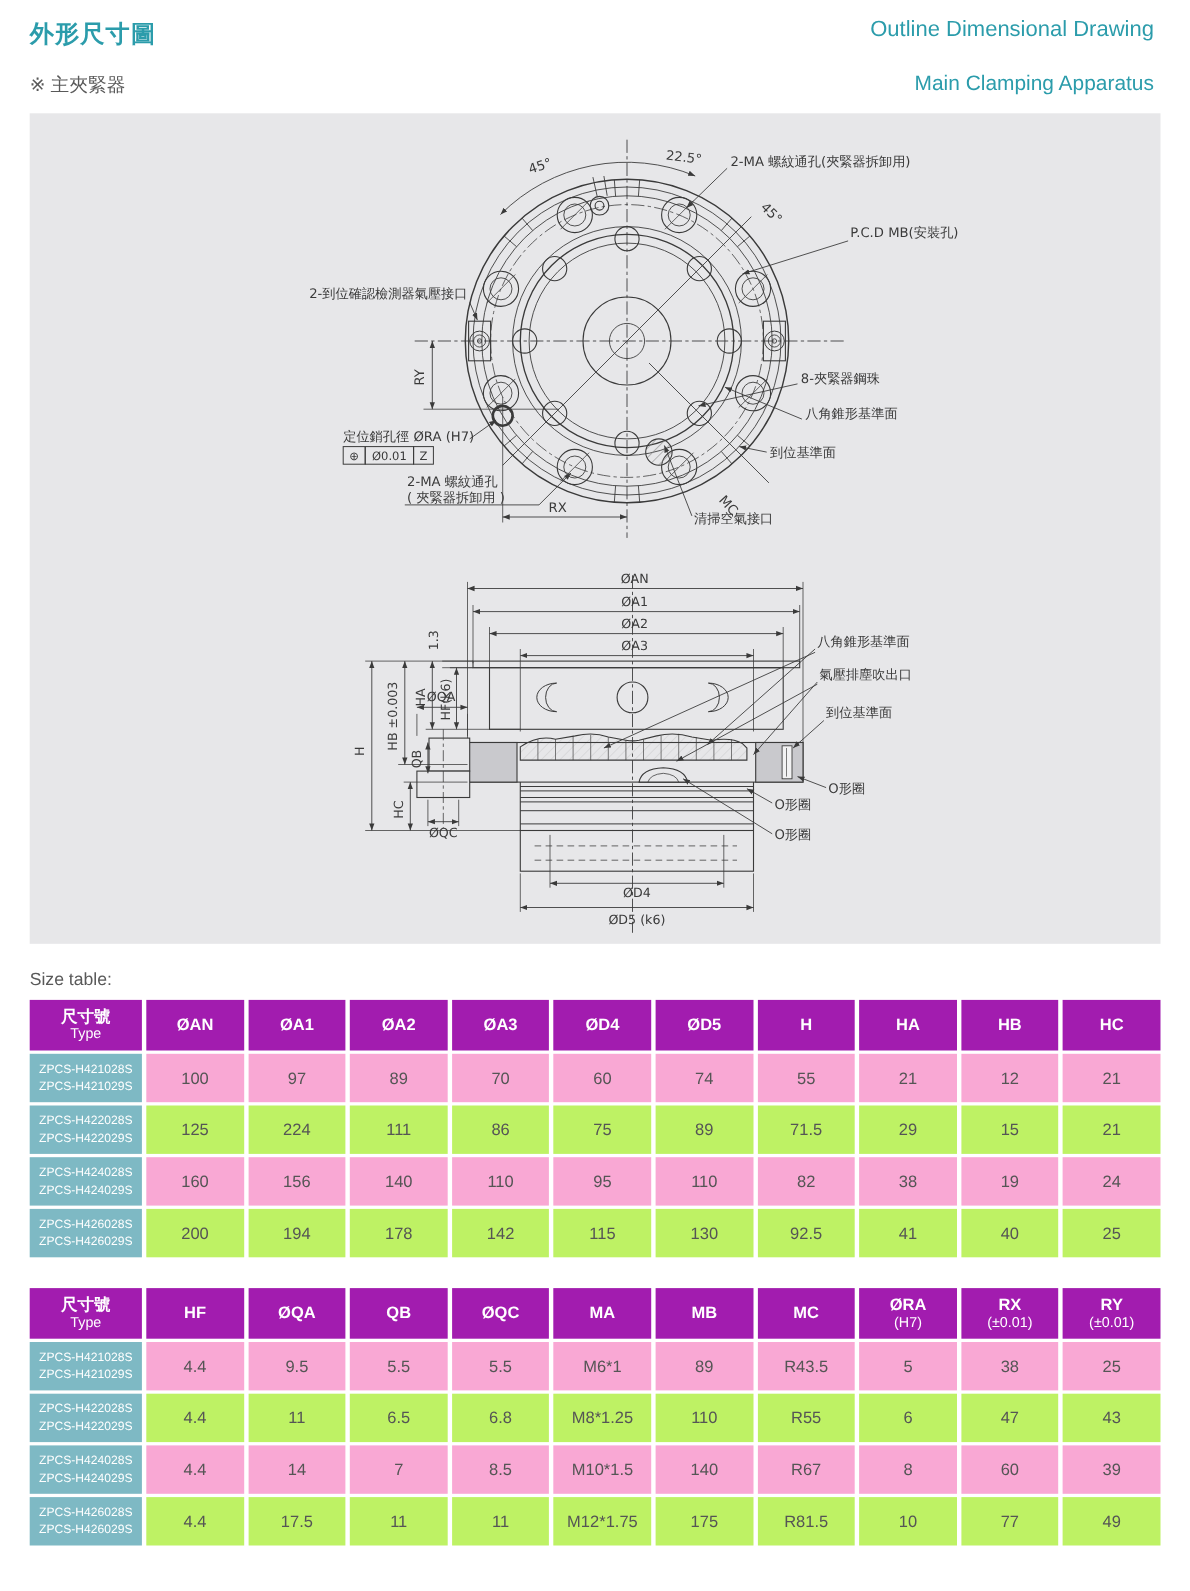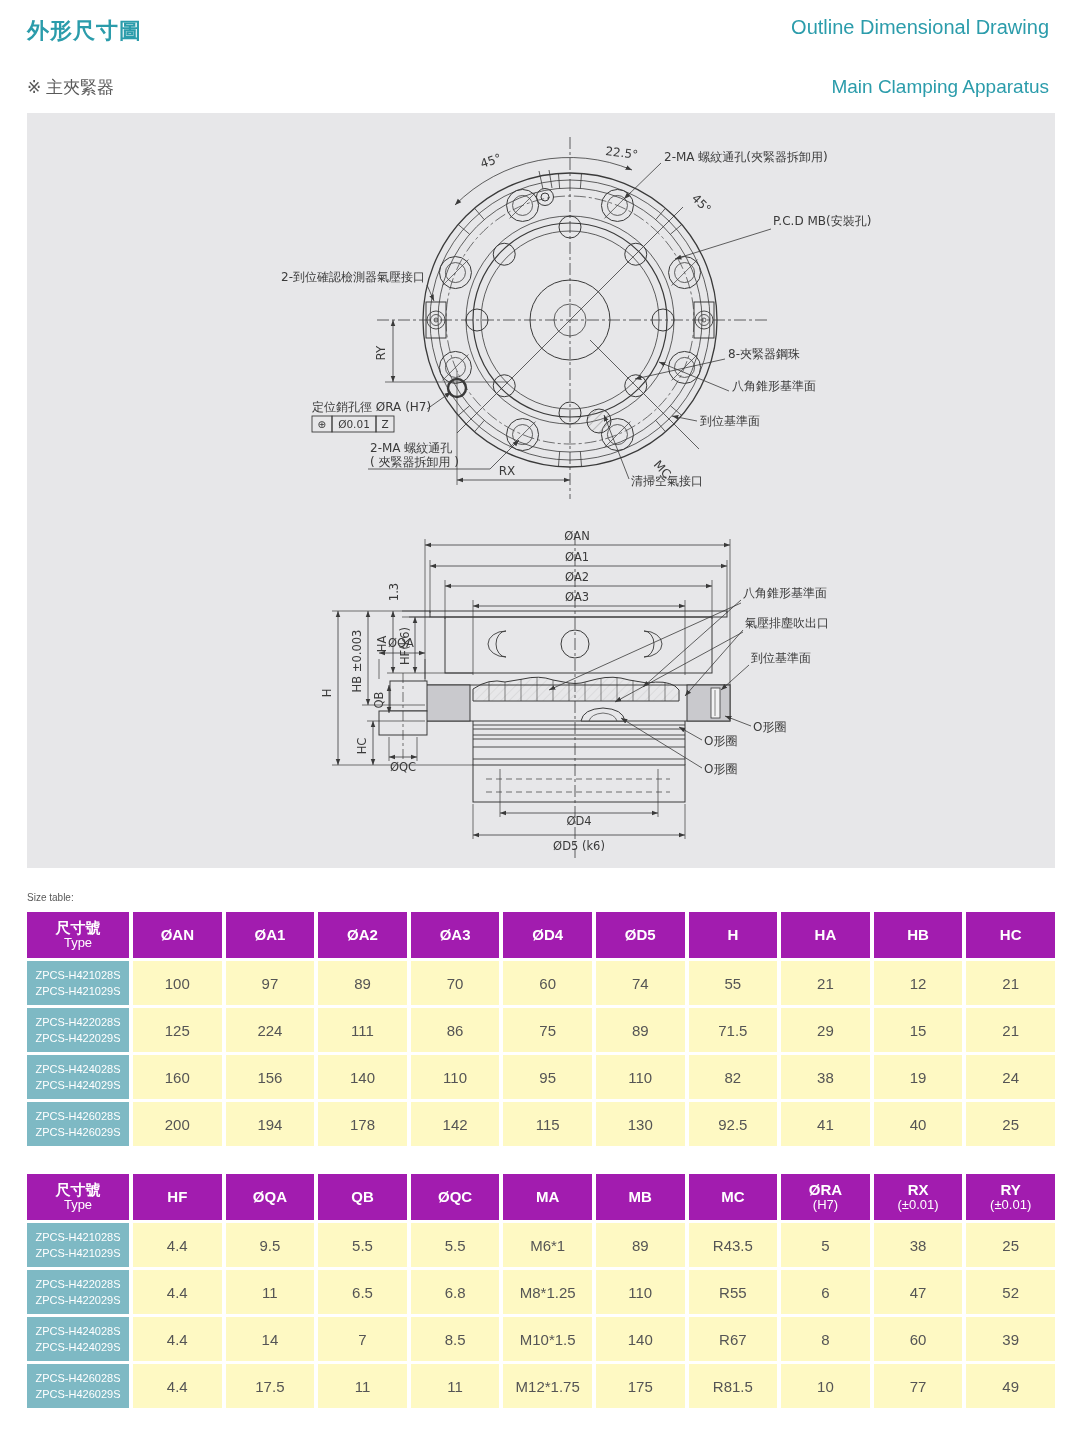--- a/index.html
+++ b/index.html
@@ -2,36 +2,36 @@
 <html><head>
 <meta charset="utf-8">
 <style>
   html,body{margin:0;padding:0;background:#fff;}
   body{width:1082px;font-family:"Liberation Sans","DejaVu Sans",sans-serif;-webkit-font-smoothing:antialiased;}
   .page{width:1076px;height:1446px;position:relative;overflow:hidden;}
   .hdr{padding:16px 27px 0 27px;}
   .hdr-row{display:flex;justify-content:space-between;align-items:flex-start;}
   .title-zh{color:#2b9cab;font-size:22px;font-weight:bold;letter-spacing:1px;}
   .title-en{color:#2b9cab;font-size:20px;}
-  .hdr-row2{margin-top:30px;}
+  .hdr-row2{margin-top:20px;}
   .sub-zh{color:#595959;font-size:17px;}
   .sub-en{color:#2b9cab;font-size:19px;}
   .panel{margin:14px 27px 0 27px;width:1028px;height:755px;background:#e7e7e9;}
   svg text{font-family:"DejaVu Sans","Liberation Sans",sans-serif;fill:#3a3a3a;}
   .lbl{font-size:12px;}
   .lbl-s{font-size:10.5px;}
   .dim{font-size:11.5px;}
-  .size-lbl{margin:24px 0 0 27px;font-size:10px;color:#595959;}
+  .size-lbl{margin:24px 0 0 27px;font-size:16px;color:#595959;}
   table.sz{border-collapse:separate;border-spacing:4px 3px;width:1036px;margin:6px 0 0 23px;table-layout:fixed;}
   table.sz th{background:#a21caf;color:#fff;font-size:15px;font-weight:600;height:44px;text-align:center;vertical-align:middle;line-height:1.15;}
   table.sz th .sub{display:block;font-size:13px;font-weight:400;}
   table.sz td{text-align:center;font-size:15px;color:#555;height:42px;vertical-align:middle;}
   table.sz td.type{background:#7eb9c4;color:#fff;font-size:11px;line-height:1.5;margin-left:16px;}
-  table.sz tr.r0 td.val{background:#fef9c3;}
-  table.sz tr.r1 td.val{background:#fef9c3;}
+  table.sz tr.r0 td.val{background:#f9a8d4;}
+  table.sz tr.r1 td.val{background:#bef264;}
   .t2 th{height:48px;}
 </style>
 </head>
 <body>
 
 <div class="page">
 
   <div class="hdr">
     <div class="hdr-row">
       <span class="title-zh">外形尺寸圖</span>
@@ -452,21 +452,21 @@
           </td>
           <td class="val">4.4</td>
           <td class="val">11</td>
           <td class="val">6.5</td>
           <td class="val">6.8</td>
           <td class="val">M8*1.25</td>
           <td class="val">110</td>
           <td class="val">R55</td>
           <td class="val">6</td>
           <td class="val">47</td>
-          <td class="val">52</td>
+          <td class="val">43</td>
         </tr>
         <tr class="r0">
           <td class="type">
             <div>ZPCS-H424028S</div>
             <div>ZPCS-H424029S</div>
           </td>
           <td class="val">4.4</td>
           <td class="val">14</td>
           <td class="val">7</td>
           <td class="val">8.5</td>

